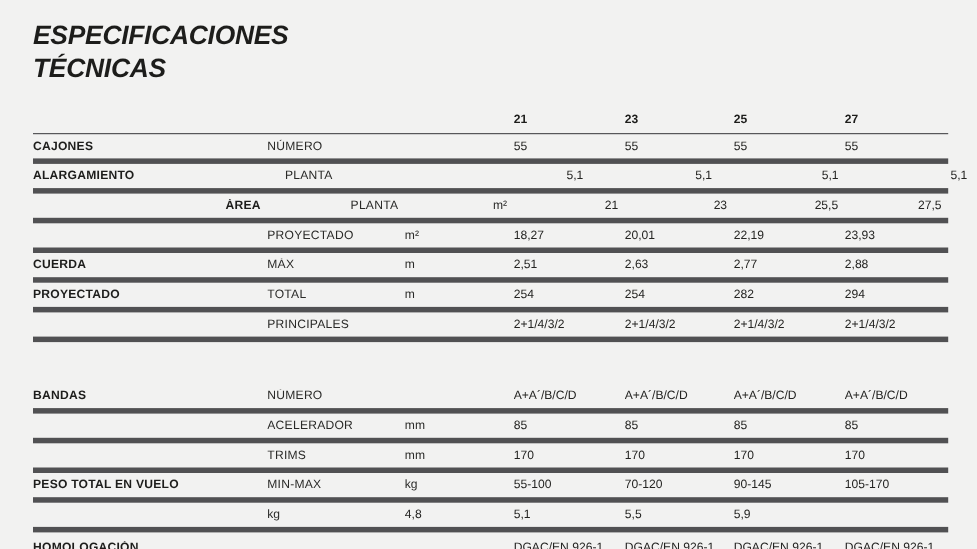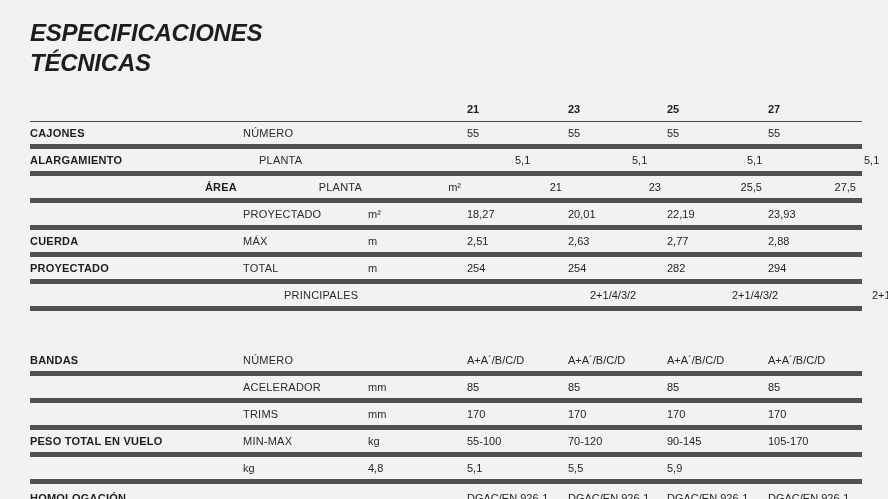--- a/index.html
+++ b/index.html
@@ -129,21 +129,21 @@
     <div class="spec-row" style="border-bottom-color: rgb(81, 81, 83);">
       <div class="cell label">PROYECTADO</div>
       <div class="cell sublabel">TOTAL</div>
       <div class="cell unit">m</div>
       <div class="cell value">254</div>
       <div class="cell value">254</div>
       <div class="cell value">282</div>
       <div class="cell value">294</div>
     </div>
 
-    <div class="spec-row" style="border-bottom-color: rgb(81, 81, 83); gap: 41px;">
+    <div class="spec-row" style="border-bottom-color: rgb(81, 81, 83);">
       <div class="cell label"></div>
       <div class="cell sublabel">PRINCIPALES</div>
       <div class="cell unit"></div>
       <div class="cell value">2+1/4/3/2</div>
       <div class="cell value">2+1/4/3/2</div>
       <div class="cell value">2+1/4/3/2</div>
       <div class="cell value">2+1/4/3/2</div>
     </div>
 
     <div class="spec-row" style="border-bottom-color: rgb(81, 81, 83); margin-top: 38px;">

